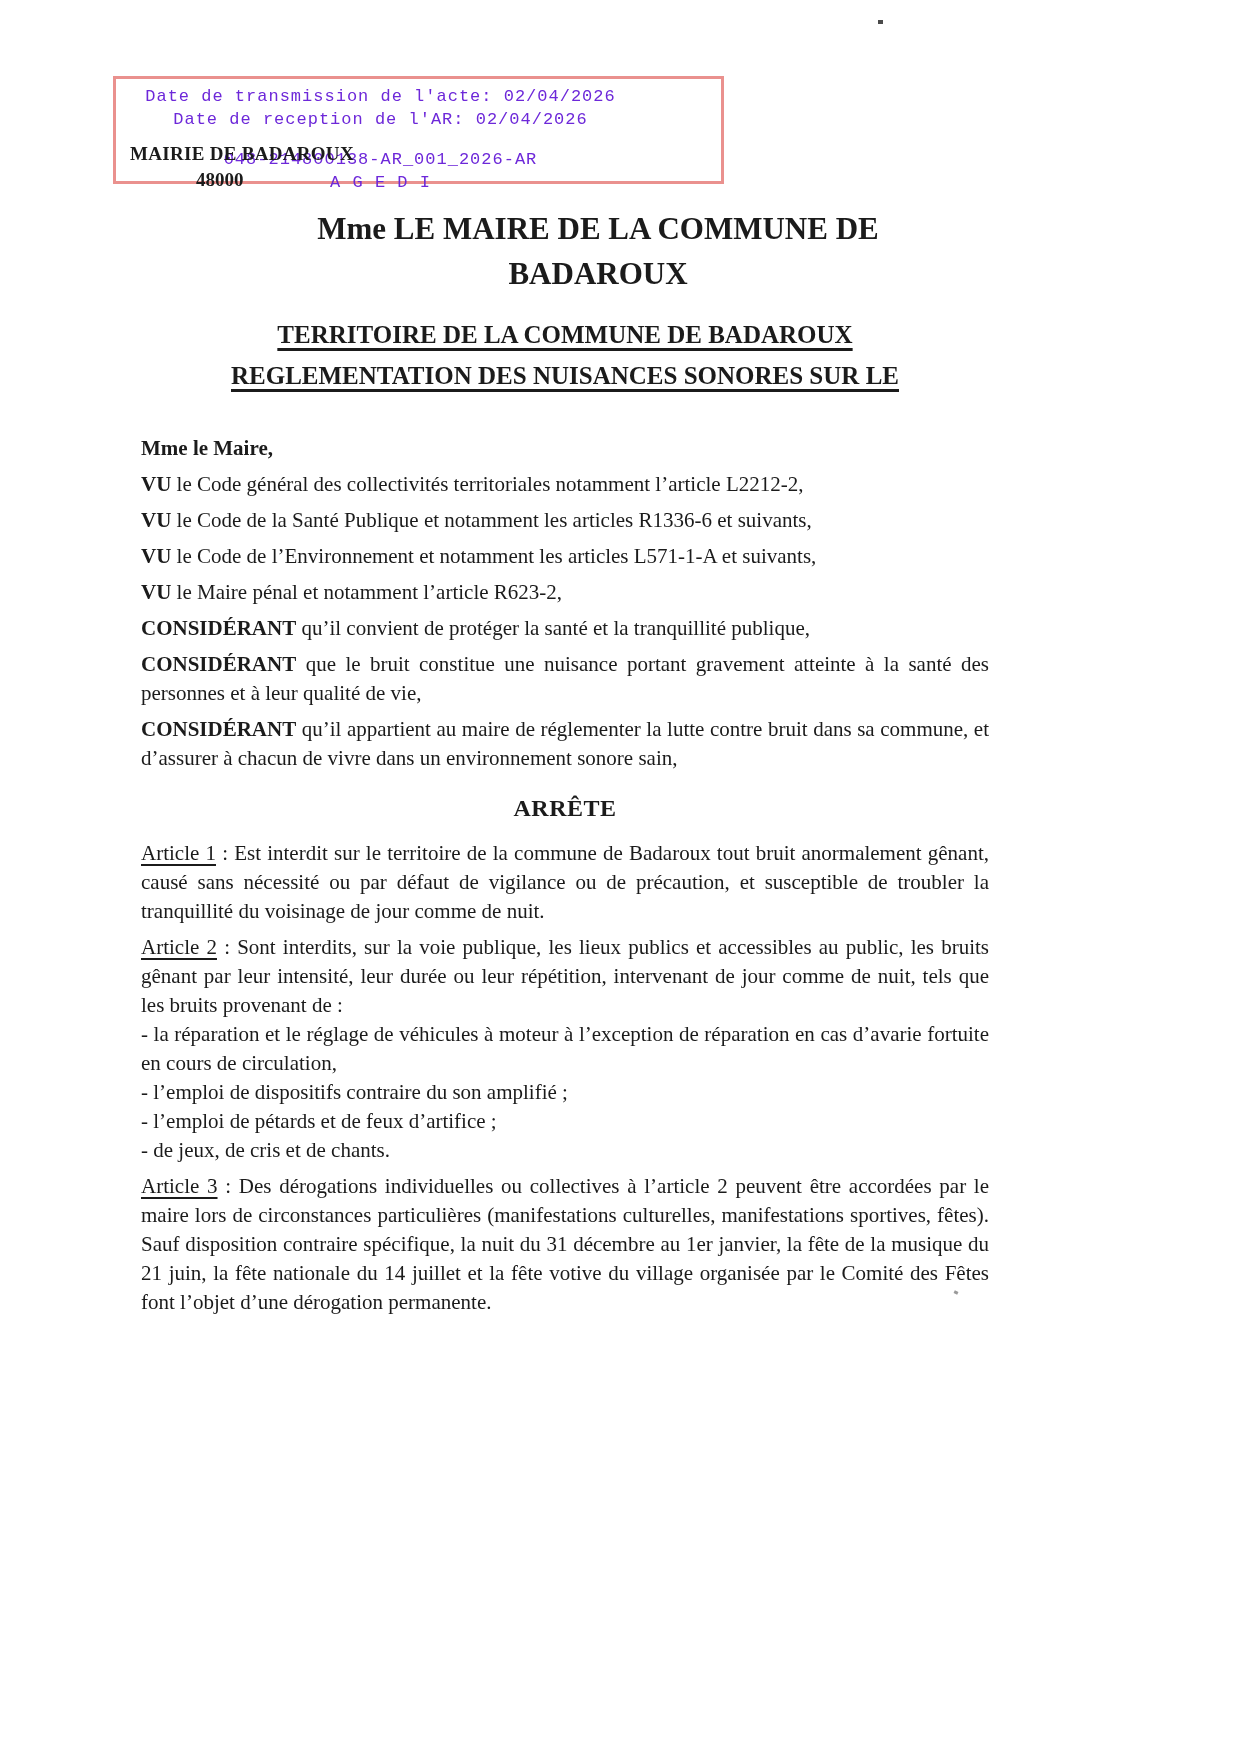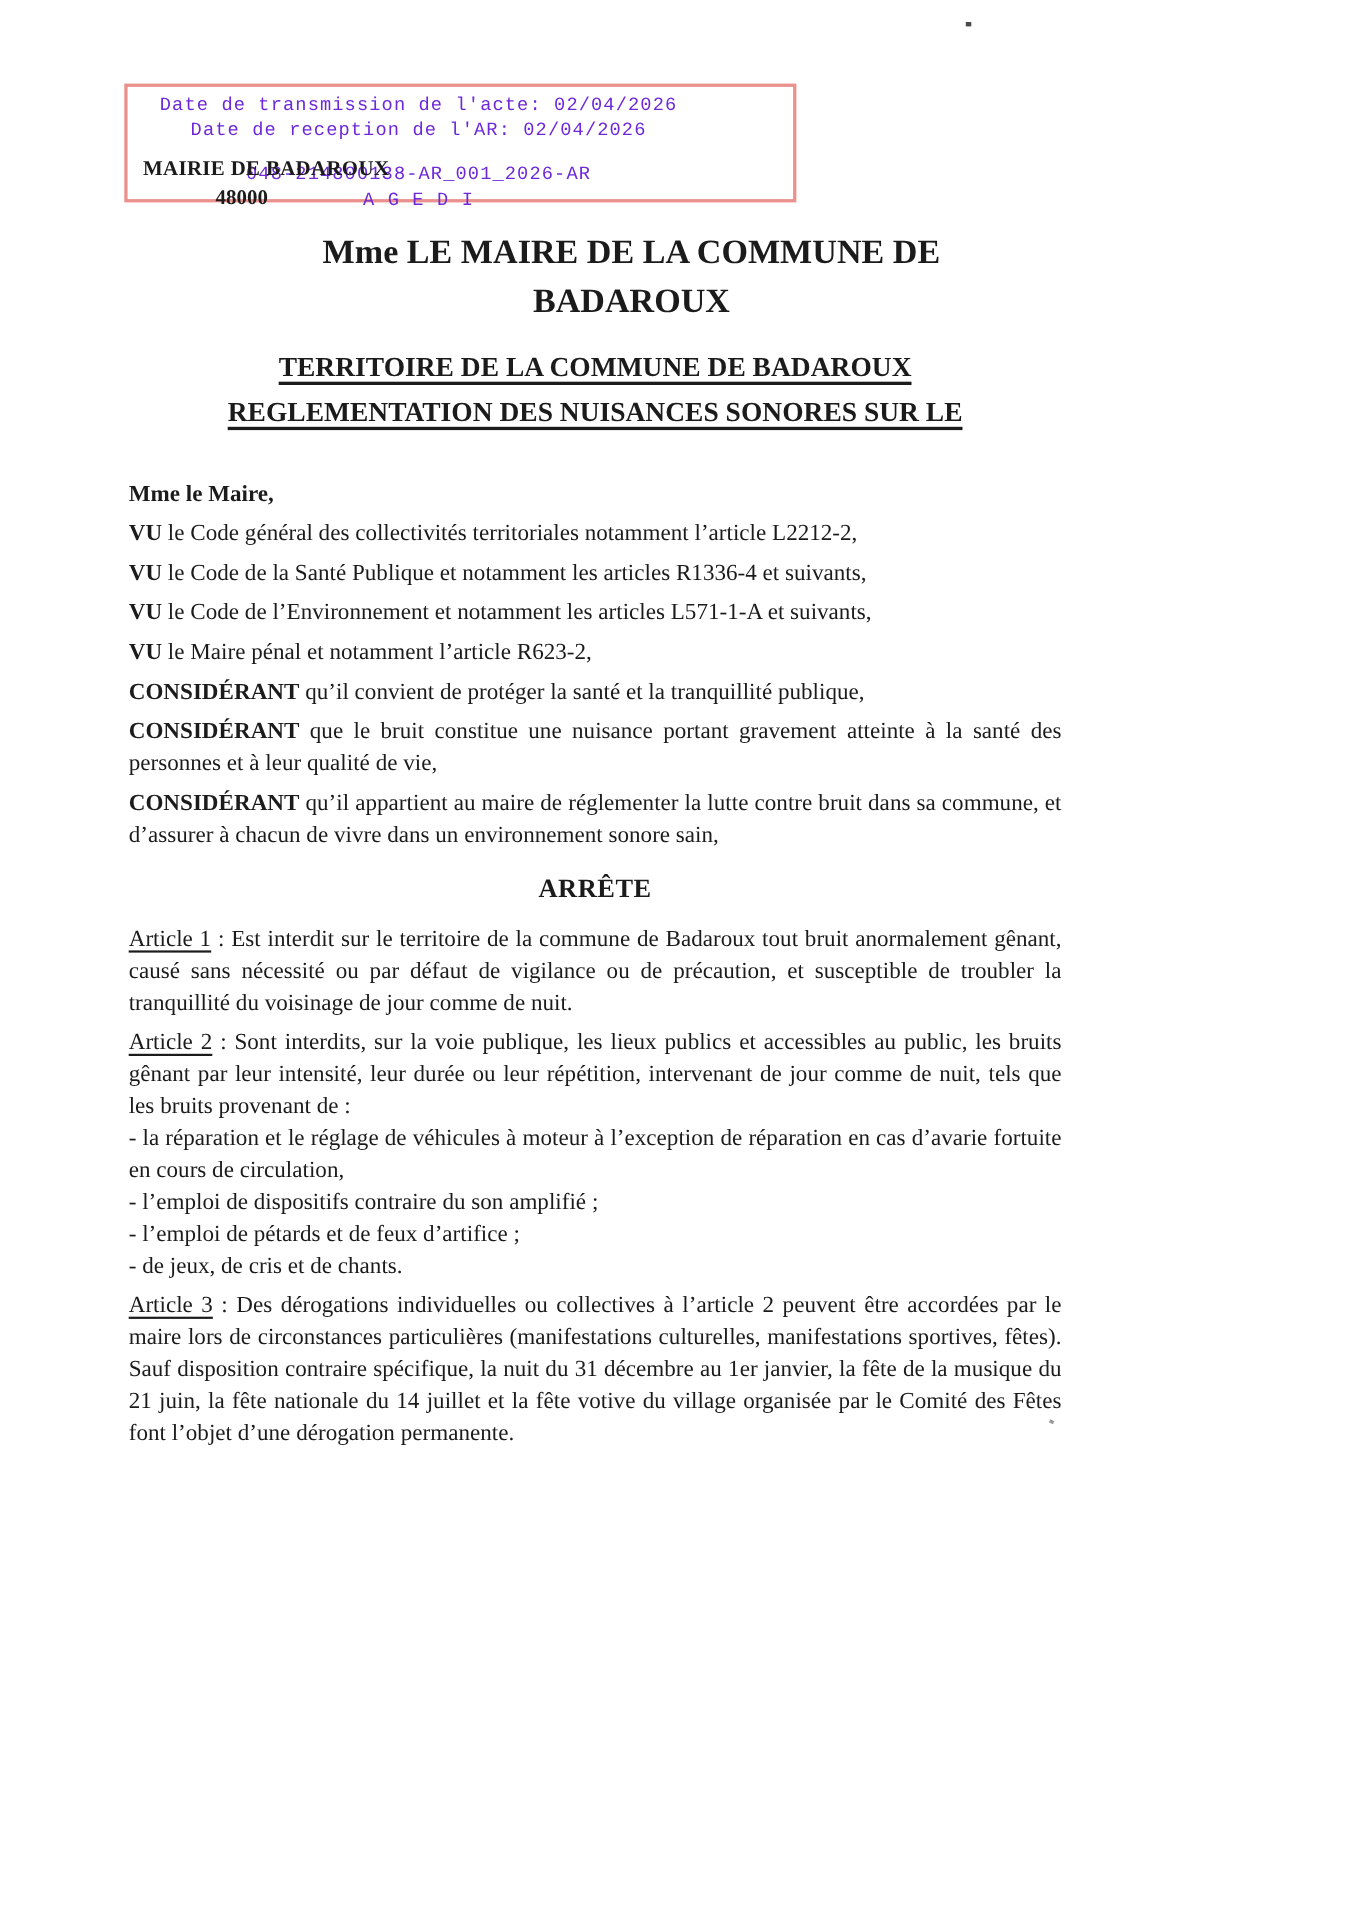--- a/index.html
+++ b/index.html
@@ -32,21 +32,21 @@
   .stamp .gap { height: 17px; }
 
   
   .agency { position: absolute; left: 130px; top: 143px; font-weight: bold; }
   .agency .name { font-size: 19px; letter-spacing: 0.3px; }
   .agency .cp { font-size: 19px; margin: 4px 0 0 66px; }
 
   
   .content {
     position: absolute;
-    left: 117px; top: 196px;
+    left: 141px; top: 196px;
     width: 848px;
     font-size: 21px;
     line-height: 29px;
     text-align: justify;
   }
   .doc-title {
     text-align: center;
     font-size: 31px;
     line-height: 45px;
     font-weight: bold;
@@ -120,21 +120,21 @@
     </div>
 
     <p class="salutation">Mme le Maire,</p>
 
     <p class="para">
       <strong class="lead">VU</strong>
       <span>le Code général des collectivités territoriales notamment l’article L2212-2,</span>
     </p>
     <p class="para">
       <strong class="lead">VU</strong>
-      <span>le Code de la Santé Publique et notamment les articles R1336-4 et suivants,</span>
+      <span>le Code de la Santé Publique et notamment les articles R1336-6 et suivants,</span>
     </p>
     <p class="para">
       <strong class="lead">VU</strong>
       <span>le Code de l’Environnement et notamment les articles L571-1-A et suivants,</span>
     </p>
     <p class="para">
       <strong class="lead">VU</strong>
       <span>le Maire pénal et notamment l’article R623-2,</span>
     </p>
 

